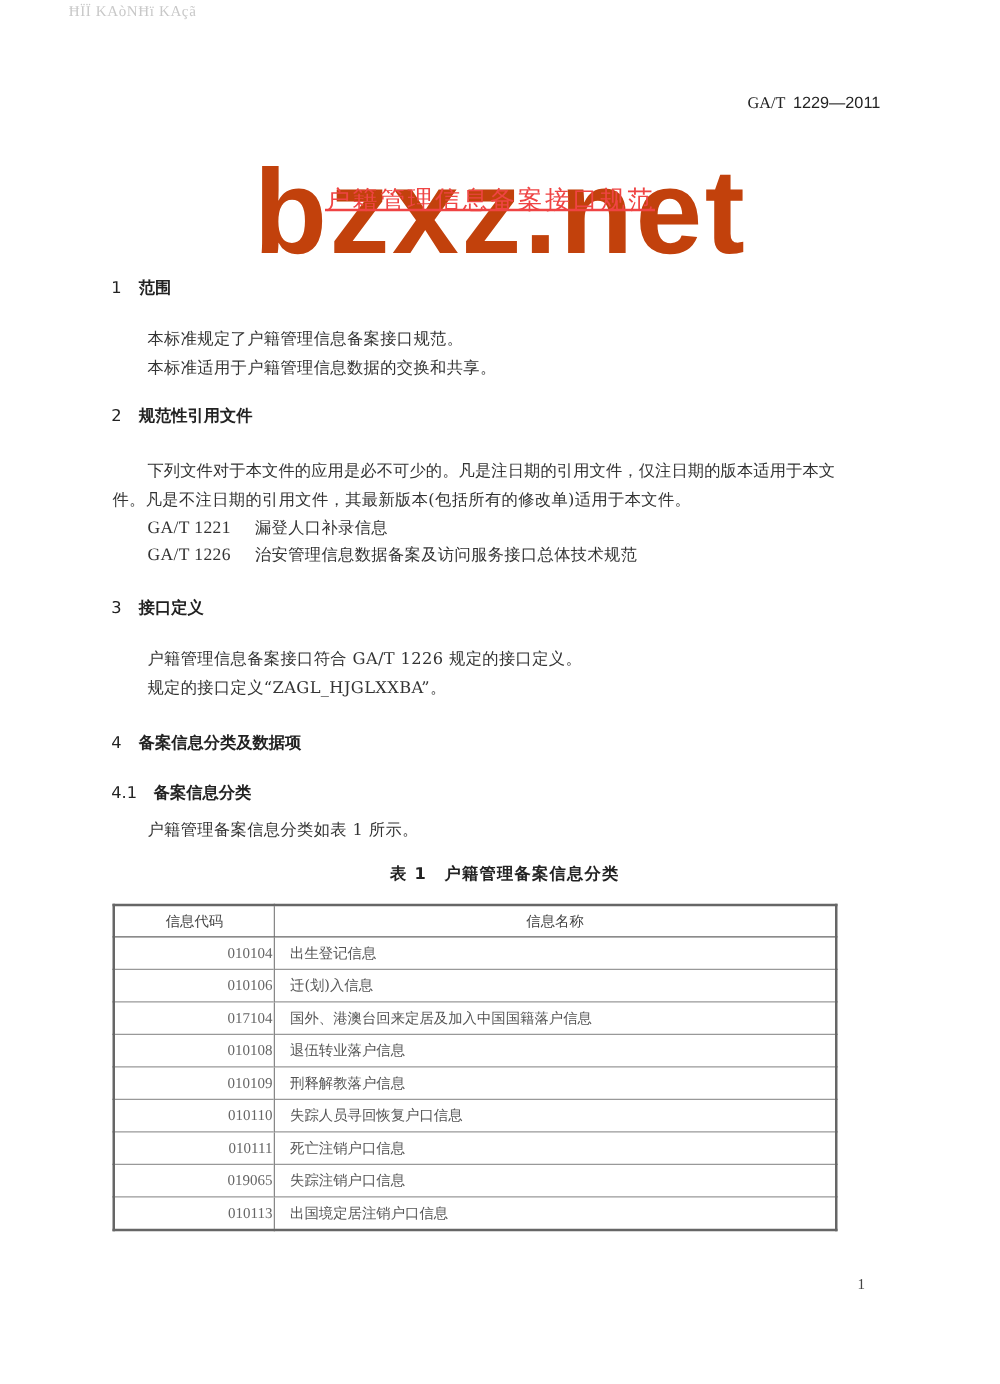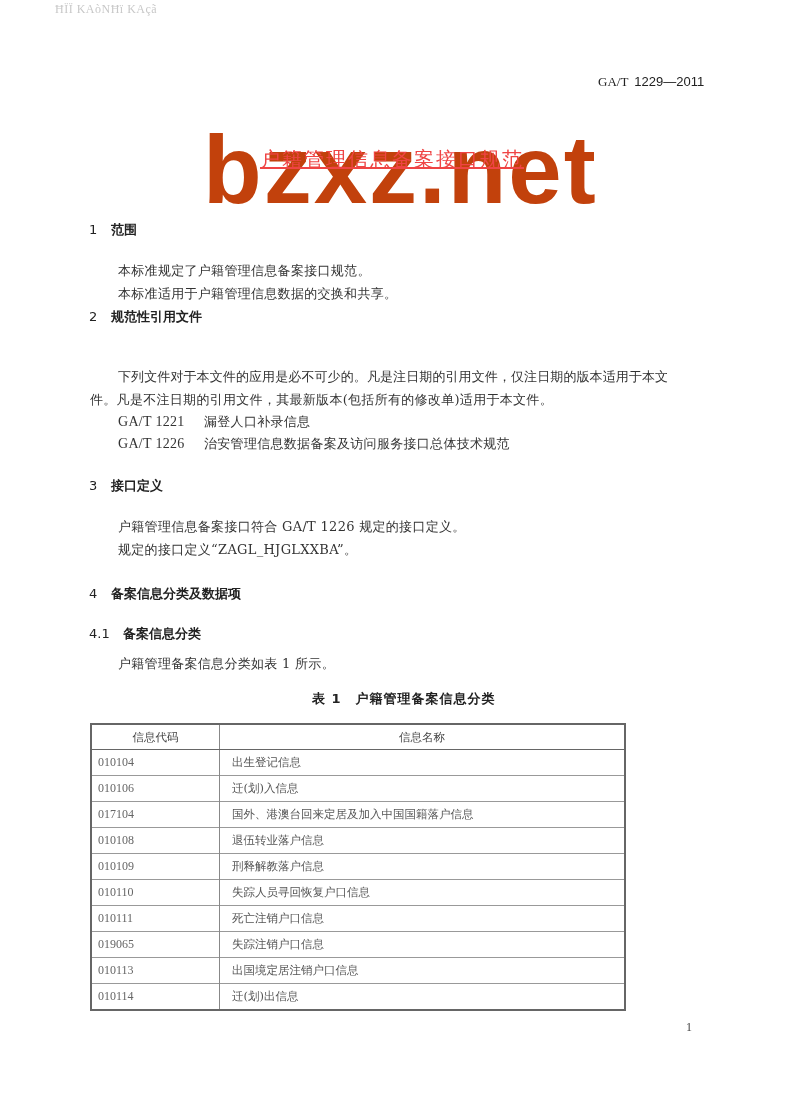--- a/index.html
+++ b/index.html
@@ -16,27 +16,27 @@
            font-size:20px; color:#ef4444; letter-spacing:2px;text-decoration:underline; }
   .h { position:absolute; left:89px; font-family:"DejaVu Sans", sans-serif; font-size:13px;
        color:#222; font-weight:bold; }
   .h .num { display:inline-block; width:22px; font-weight:normal; }
   .h .num41 { display:inline-block; width:34px; font-weight:normal; }
   .p { position:absolute; font-size:13px; color:#333; white-space:nowrap; letter-spacing:0.3px; }
   .ref-code { display:inline-block; width:86px; font-family:"Liberation Serif", serif; font-size:14px; }
   .table-caption { position:absolute; left:312px; top:690px; font-family:"DejaVu Sans", sans-serif;
                    font-size:13px; font-weight:bold; color:#222; letter-spacing:1px; }
   .table-caption .tn { margin-right:14px; }
-  table.t1 { position:absolute; left:90px; top:723px; width:536px; border-collapse:collapse;
+  table.t1 { position:absolute; left:90px; top:723px; width:580px; border-collapse:collapse;
              border:2px solid #666; font-size:11.5px; color:#555; }
   table.t1 th { font-weight:normal; height:22px; border-bottom:1.5px solid #666; color:#444;
                 text-align:center; }
   table.t1 td { height:23px; border-top:1px solid #999; }
   table.t1 th:first-child, table.t1 td:first-child { width:120px; border-right:1px solid #888; }
-  table.t1 td:first-child { padding-left:6px; font-family:"Liberation Serif", serif; font-size:12px; color:#666; }
+  table.t1 td:first-child { padding-left:6px; font-family:"Liberation Serif", serif; font-size:12px; color:#666;text-align:right; }
   table.t1 td:last-child { padding-left:12px; }
   .page-num { position:absolute; left:686px; top:1020px; font-size:12px; color:#444;
               font-family:"Liberation Serif", serif; }
 </style>
 </head>
 <body>
 
 <div class="wm-top">ĦÏÏ KAòNĦï KAçã</div>
 
 <div class="std-no">
@@ -45,21 +45,21 @@
 
 <div class="big-wm">bzxz.net</div>
 <div class="title">户籍管理信息备案接口规范</div>
 
 <div class="h" style="top:221px">
   <span class="num">1</span><span>范围</span>
 </div>
 <div class="p" style="left:118px; top:262px">本标准规定了户籍管理信息备案接口规范。</div>
 <div class="p" style="left:118px; top:285px">本标准适用于户籍管理信息数据的交换和共享。</div>
 
-<div class="h" style="top:308px">
+<div class="h" style="top:324px">
   <span class="num">2</span><span>规范性引用文件</span>
 </div>
 <div class="p" style="left:118px; top:368px; letter-spacing:0.1px">下列文件对于本文件的应用是必不可少的。凡是注日期的引用文件，仅注日期的版本适用于本文</div>
 <div class="p" style="left:90px; top:391px">件。凡是不注日期的引用文件，其最新版本(包括所有的修改单)适用于本文件。</div>
 <div class="p" style="left:118px; top:413px">
   <span class="ref-code">GA/T 1221</span><span>漏登人口补录信息</span>
 </div>
 <div class="p" style="left:118px; top:435px">
   <span class="ref-code">GA/T 1226</span><span>治安管理信息数据备案及访问服务接口总体技术规范</span>
 </div>
@@ -119,20 +119,16 @@
         <td>死亡注销户口信息</td>
       </tr>
     <tr>
         <td>019065</td>
         <td>失踪注销户口信息</td>
       </tr>
     <tr>
         <td>010113</td>
         <td>出国境定居注销户口信息</td>
       </tr>
-    <tr>
-        <td>010114</td>
-        <td>迁(划)出信息</td>
-      </tr>
   </tbody>
 </table>
 
 <div class="page-num">1</div>
 
 </body></html>

